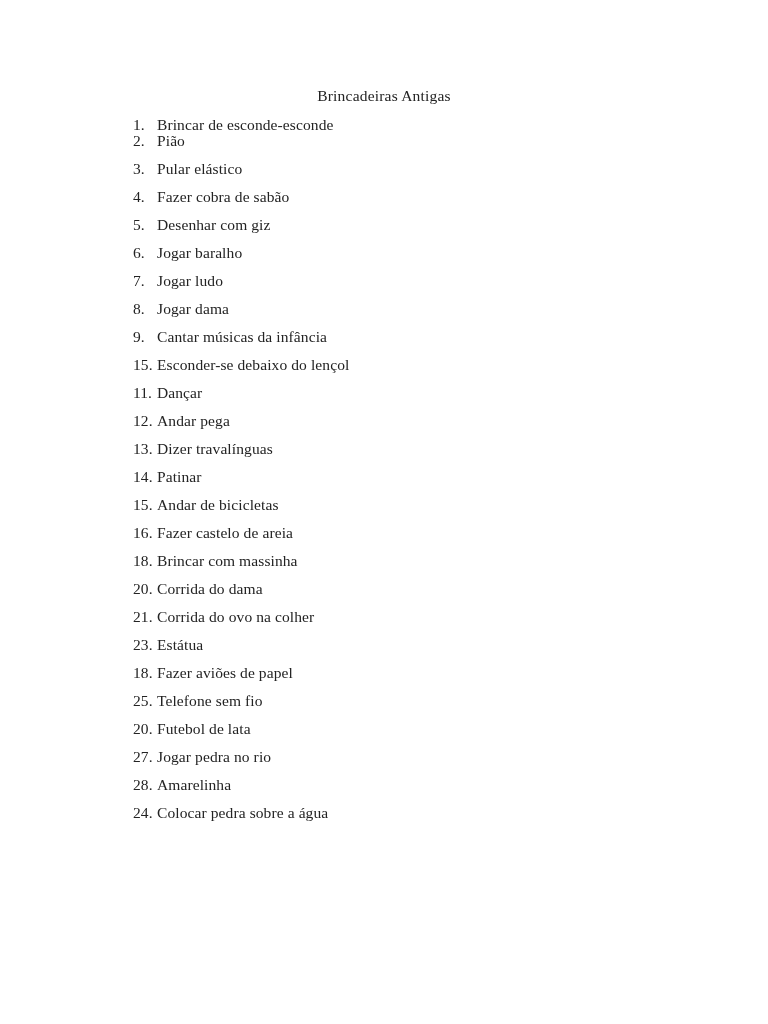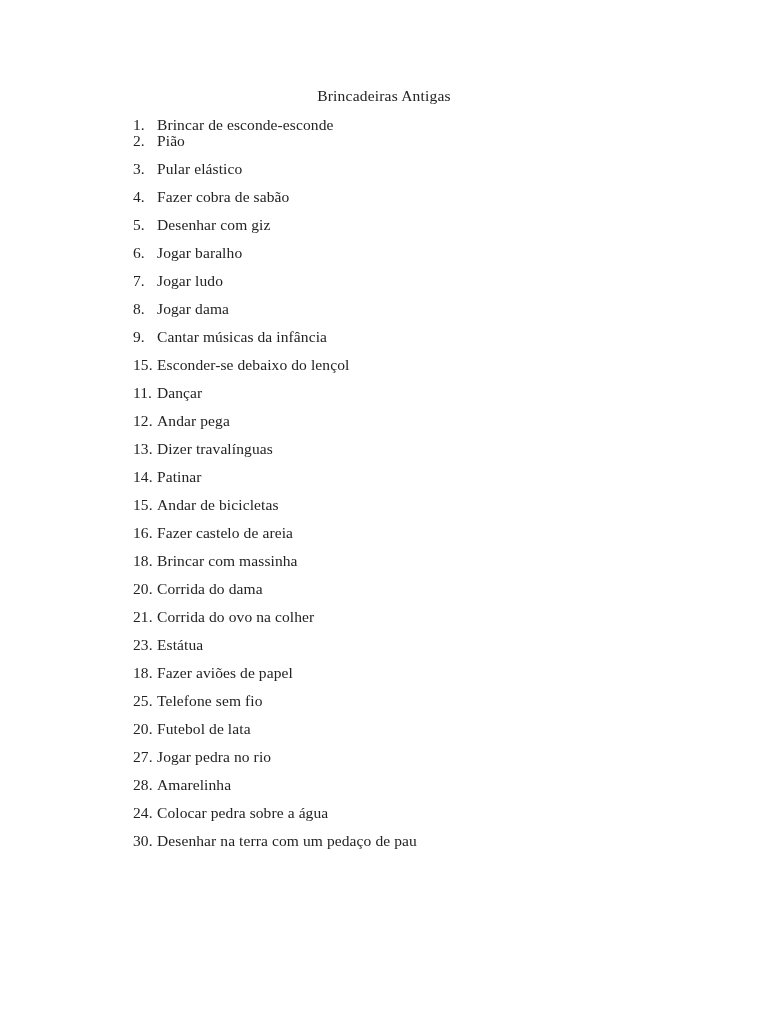--- a/index.html
+++ b/index.html
@@ -155,18 +155,14 @@
         <span class="item-label">Jogar pedra no rio</span>
       </li>
       <li>
         <span class="item-number">28.</span>
         <span class="item-label">Amarelinha</span>
       </li>
       <li>
         <span class="item-number">24.</span>
         <span class="item-label">Colocar pedra sobre a água</span>
       </li>
-      <li>
-        <span class="item-number">30.</span>
-        <span class="item-label">Desenhar na terra com um pedaço de pau</span>
-      </li>
     </ol>
 </div>
 
 </body></html>

